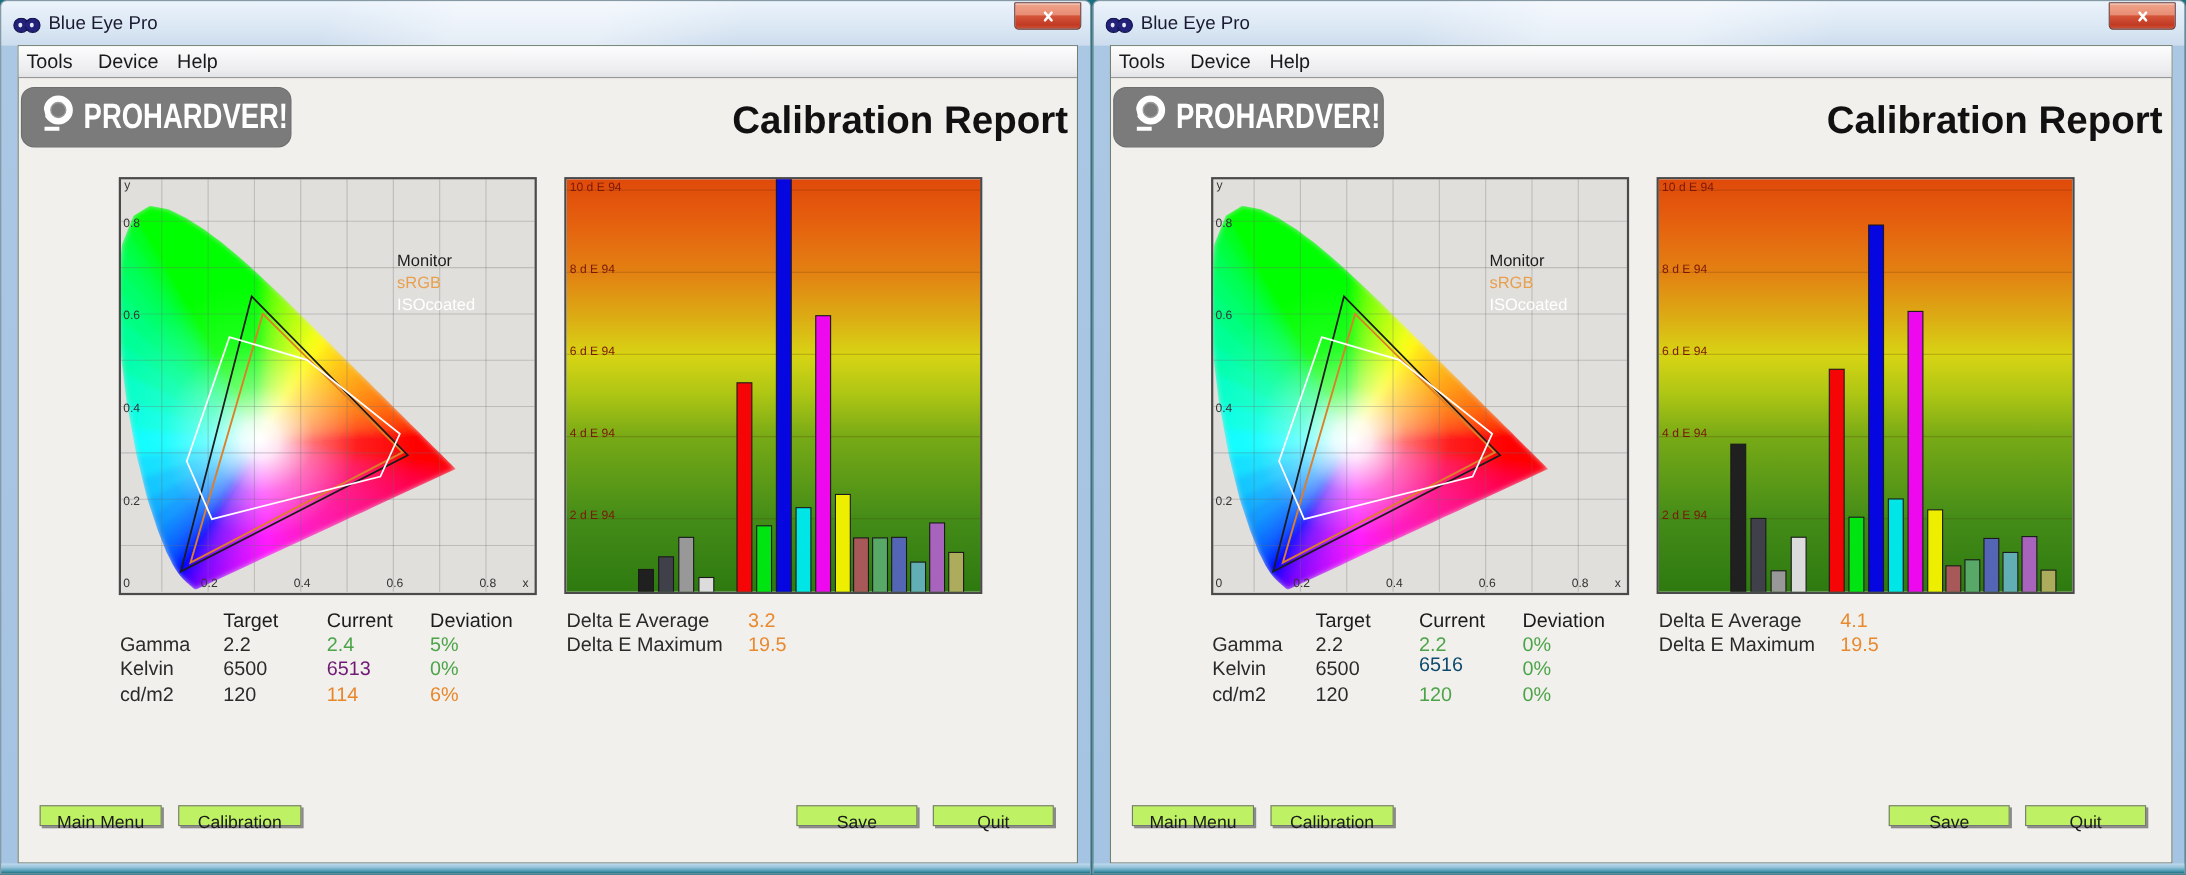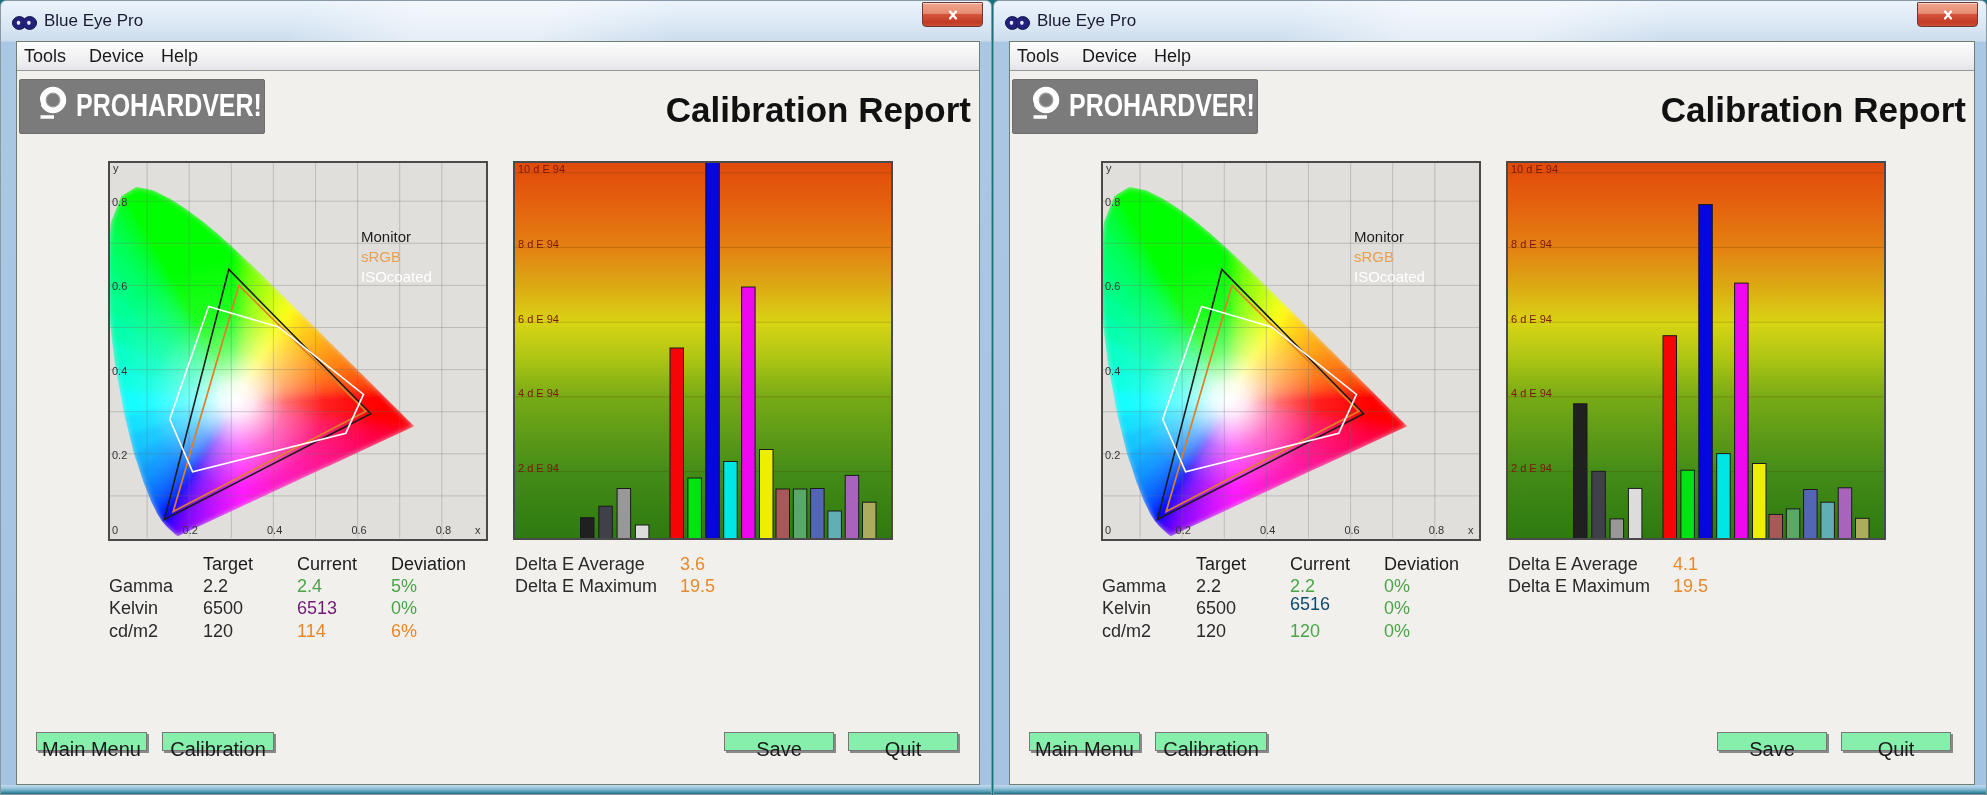--- a/index.html
+++ b/index.html
@@ -18,28 +18,28 @@
  background:linear-gradient(180deg,#f0a58c 0%,#e78d74 45%,#d4553a 50%,#c23a24 85%,#cc5136 100%);
  box-shadow:inset 0 1px 0 rgba(255,255,255,0.55)}
 .closebtn svg{position:absolute;left:50%;top:50%;transform:translate(-50%,-50%)}
 .inner{position:absolute;left:15px;top:40px;right:11px;bottom:9px;
  border:1px solid #6f7f72;background:#f1f0ed}
 .menubar{position:absolute;left:0;top:0;right:0;height:29px;
  background:linear-gradient(180deg,#fdfdfe,#ececee 80%,#e2e3e6);
  border-bottom:1px solid #979797}
 .menubar span{position:absolute;top:0;height:28px;line-height:28px;font-size:18px;color:#1a1a1a}
 .logo{position:absolute;left:2px;top:37px;width:246px;height:55px;background:#7b7b7b;
- border-radius:2px;border:1px solid #6e6e6e}
+ border-radius:12px;border:1px solid #6e6e6e}
 .logo span{position:absolute;left:56px;top:7px;font-size:32px;font-weight:bold;color:#fff;transform:scaleX(0.78);transform-origin:left center}
 .report{position:absolute;right:8px;top:48px;font-size:35px;font-weight:bold;color:#111}
 .panel{position:absolute;width:380px;height:380px;border:2px solid #4a4a4a;background:#e0dfdc}
 .t{position:absolute;font-size:18px;color:#2a2a2a;white-space:pre}
 .t.h{color:#1c1c1c}
-.btn{position:absolute;height:19px;background:#86efac;border:1px solid #777;
- box-shadow:2px 2px 0 #8a8a8a;text-align:center;line-height:32px;font-size:20px;color:#1a1a1a}
+.btn{position:absolute;height:19px;background:#bef264;border:1px solid #777;
+ box-shadow:2px 2px 0 #8a8a8a;text-align:center;line-height:32px;font-size:16px;color:#1a1a1a}
 svg text{font-family:"Liberation Sans",sans-serif}
 </style></head>
 <body>
 <div class="win" style="left:0px;width:992px">
 <div class="titlebar"></div>
 <svg class="appicon" width="25" height="14" viewBox="0 0 25 14">
  <ellipse cx="7.3" cy="7" rx="6.8" ry="6.4" fill="#22227a" stroke="#10104a"></ellipse>
  <ellipse cx="17.7" cy="7" rx="6.8" ry="6.4" fill="#22227a" stroke="#10104a"></ellipse>
  <rect x="9" y="4.5" width="7" height="4" fill="#22227a"></rect>
  <ellipse cx="6.5" cy="6.8" rx="1.8" ry="2.1" fill="#e8e8f8"></ellipse>
@@ -309,21 +309,21 @@
 <div class="t" style="left:374px;top:534px;color:#4ca448">5%</div>
 <div class="t" style="left:92px;top:556px">Kelvin</div>
 <div class="t" style="left:186px;top:556px">6500</div>
 <div class="t" style="left:280px;top:556px;color:#701a75">6513</div>
 <div class="t" style="left:374px;top:556px;color:#4ca448">0%</div>
 <div class="t" style="left:92px;top:579px">cd/m2</div>
 <div class="t" style="left:186px;top:579px">120</div>
 <div class="t" style="left:280px;top:579px;color:#e8872a">114</div>
 <div class="t" style="left:374px;top:579px;color:#e8872a">6%</div>
 <div class="t" style="left:498px;top:512px">Delta E Average</div>
-<div class="t" style="left:663px;top:512px;color:#e8892e">3.6</div>
+<div class="t" style="left:663px;top:512px;color:#e8892e">3.2</div>
 <div class="t" style="left:498px;top:534px">Delta E Maximum</div>
 <div class="t" style="left:663px;top:534px;color:#e8892e">19.5</div>
 <div class="btn" style="left:19px;top:690px;width:111px">Main Menu</div>
 <div class="btn" style="left:145px;top:690px;width:112px">Calibration</div>
 <div class="btn" style="left:707px;top:690px;width:110px">Save</div>
 <div class="btn" style="left:831px;top:690px;width:110px">Quit</div>
 </div>
 </div>
 <div class="win" style="left:993px;width:994px">
 <div class="titlebar"></div>

